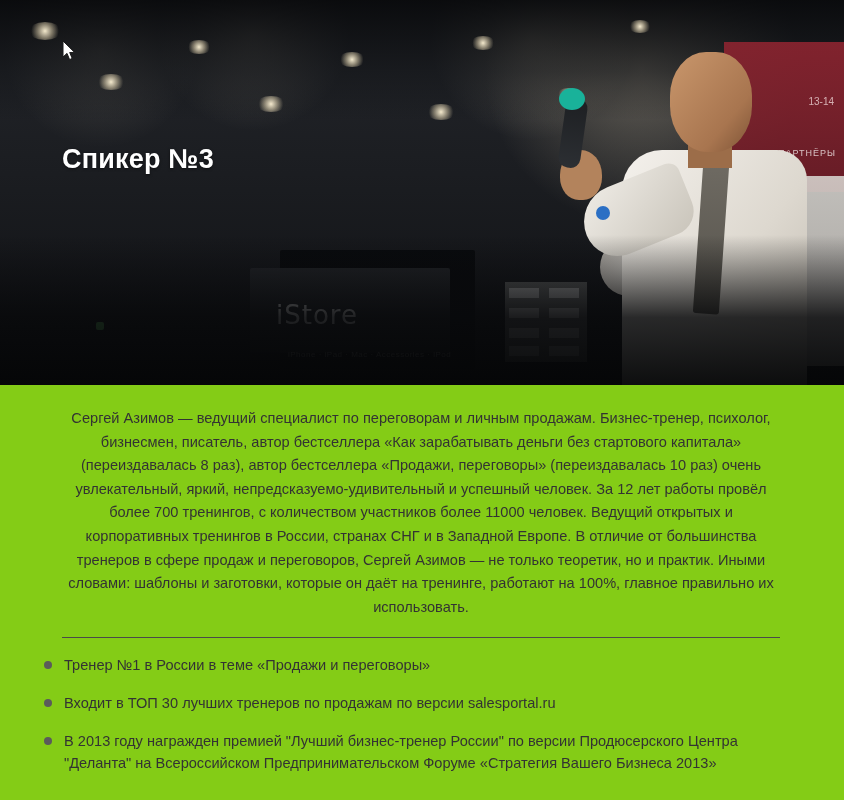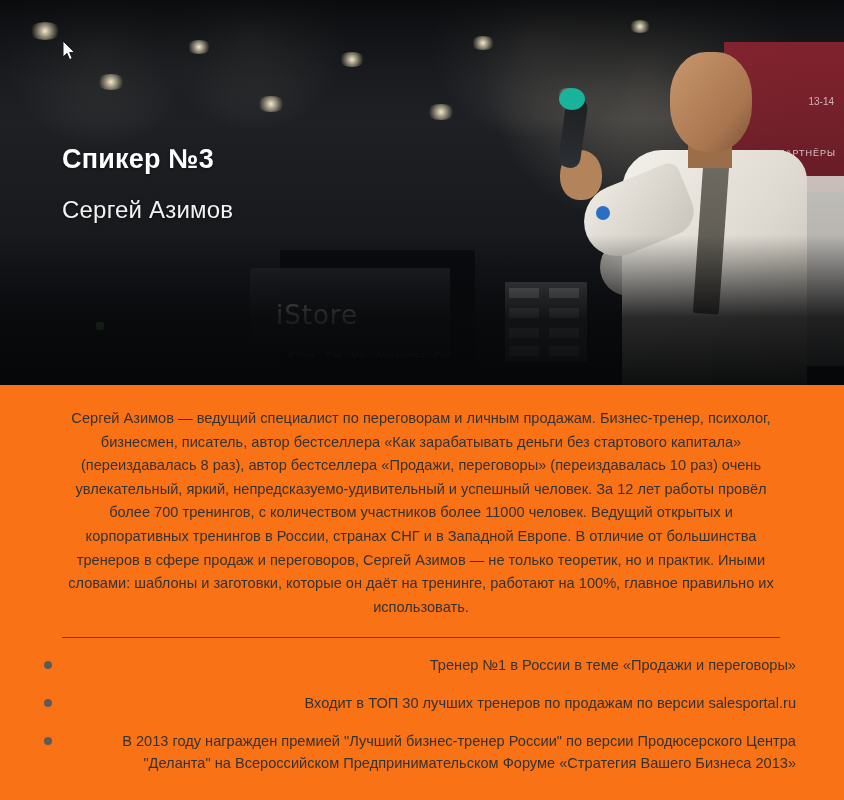--- a/index.html
+++ b/index.html
@@ -11,21 +11,21 @@
     width: 844px;
     height: 800px;
     overflow: hidden;
     font-family: "Liberation Sans", sans-serif;
     color: #2f2f2f;
   }
   .page {
     position: relative;
     width: 844px;
     height: 800px;
-    background: #f97316;
+    background: #84cc16;
   }
 
   
   .hero {
     position: relative;
     width: 844px;
     height: 385px;
     overflow: hidden;
     background: #14161a;
   }
@@ -285,21 +285,20 @@
     margin: 12px 0 0 0;
     padding: 0 48px 0 42px;
   }
   .bullets li {
     position: relative;
     padding: 0 0 0 22px;
     margin: 16px 0 16px 0;
     font-size: 14.6px;
     line-height: 22px;
     color: #333333;
-    text-align: right;
   }
   .bullets li::before {
     content: "";
     position: absolute;
     left: 2px;
     top: 7px;
     width: 8px;
     height: 8px;
     background: #5b5b5b;
     border-radius: 50%;
@@ -356,21 +355,20 @@
       <div class="sp-head"></div>
       <div class="sp-hand"></div>
       <div class="sp-mic"></div>
       <div class="sp-mic-top"></div>
       <div class="sp-badge"></div>
     </div>
 
     <div class="floor"></div>
 
     <div class="hero-title">Спикер №3</div>
-    <div class="hero-subtitle">Сергей Азимов</div>
 
     <svg class="cursor" viewBox="0 0 14 20">
       <polygon points="0,0 0,16 4,12.4 6.6,18.6 9.2,17.4 6.7,11.5 11.6,11.4" fill="#ffffff" stroke="#1a1a1a" stroke-width="1"></polygon>
     </svg>
   </div>
 
   <div class="content">
     <p class="paragraph">Сергей Азимов — ведущий специалист по переговорам и личным продажам. Бизнес-тренер, психолог, бизнесмен, писатель, автор бестселлера «Как зарабатывать деньги без стартового капитала» (переиздавалась 8 раз), автор бестселлера «Продажи, переговоры» (переиздавалась 10 раз) очень увлекательный, яркий, непредсказуемо-удивительный и успешный человек. За 12 лет работы провёл более 700 тренингов, с количеством участников более 11000 человек. Ведущий открытых и корпоративных тренингов в России, странах СНГ и в Западной Европе. В отличие от большинства тренеров в сфере продаж и переговоров, Сергей Азимов — не только теоретик, но и практик. Иными словами: шаблоны и заготовки, которые он даёт на тренинге, работают на 100%, главное правильно их использовать.</p>
     <hr class="divider">
     <ul class="bullets">

